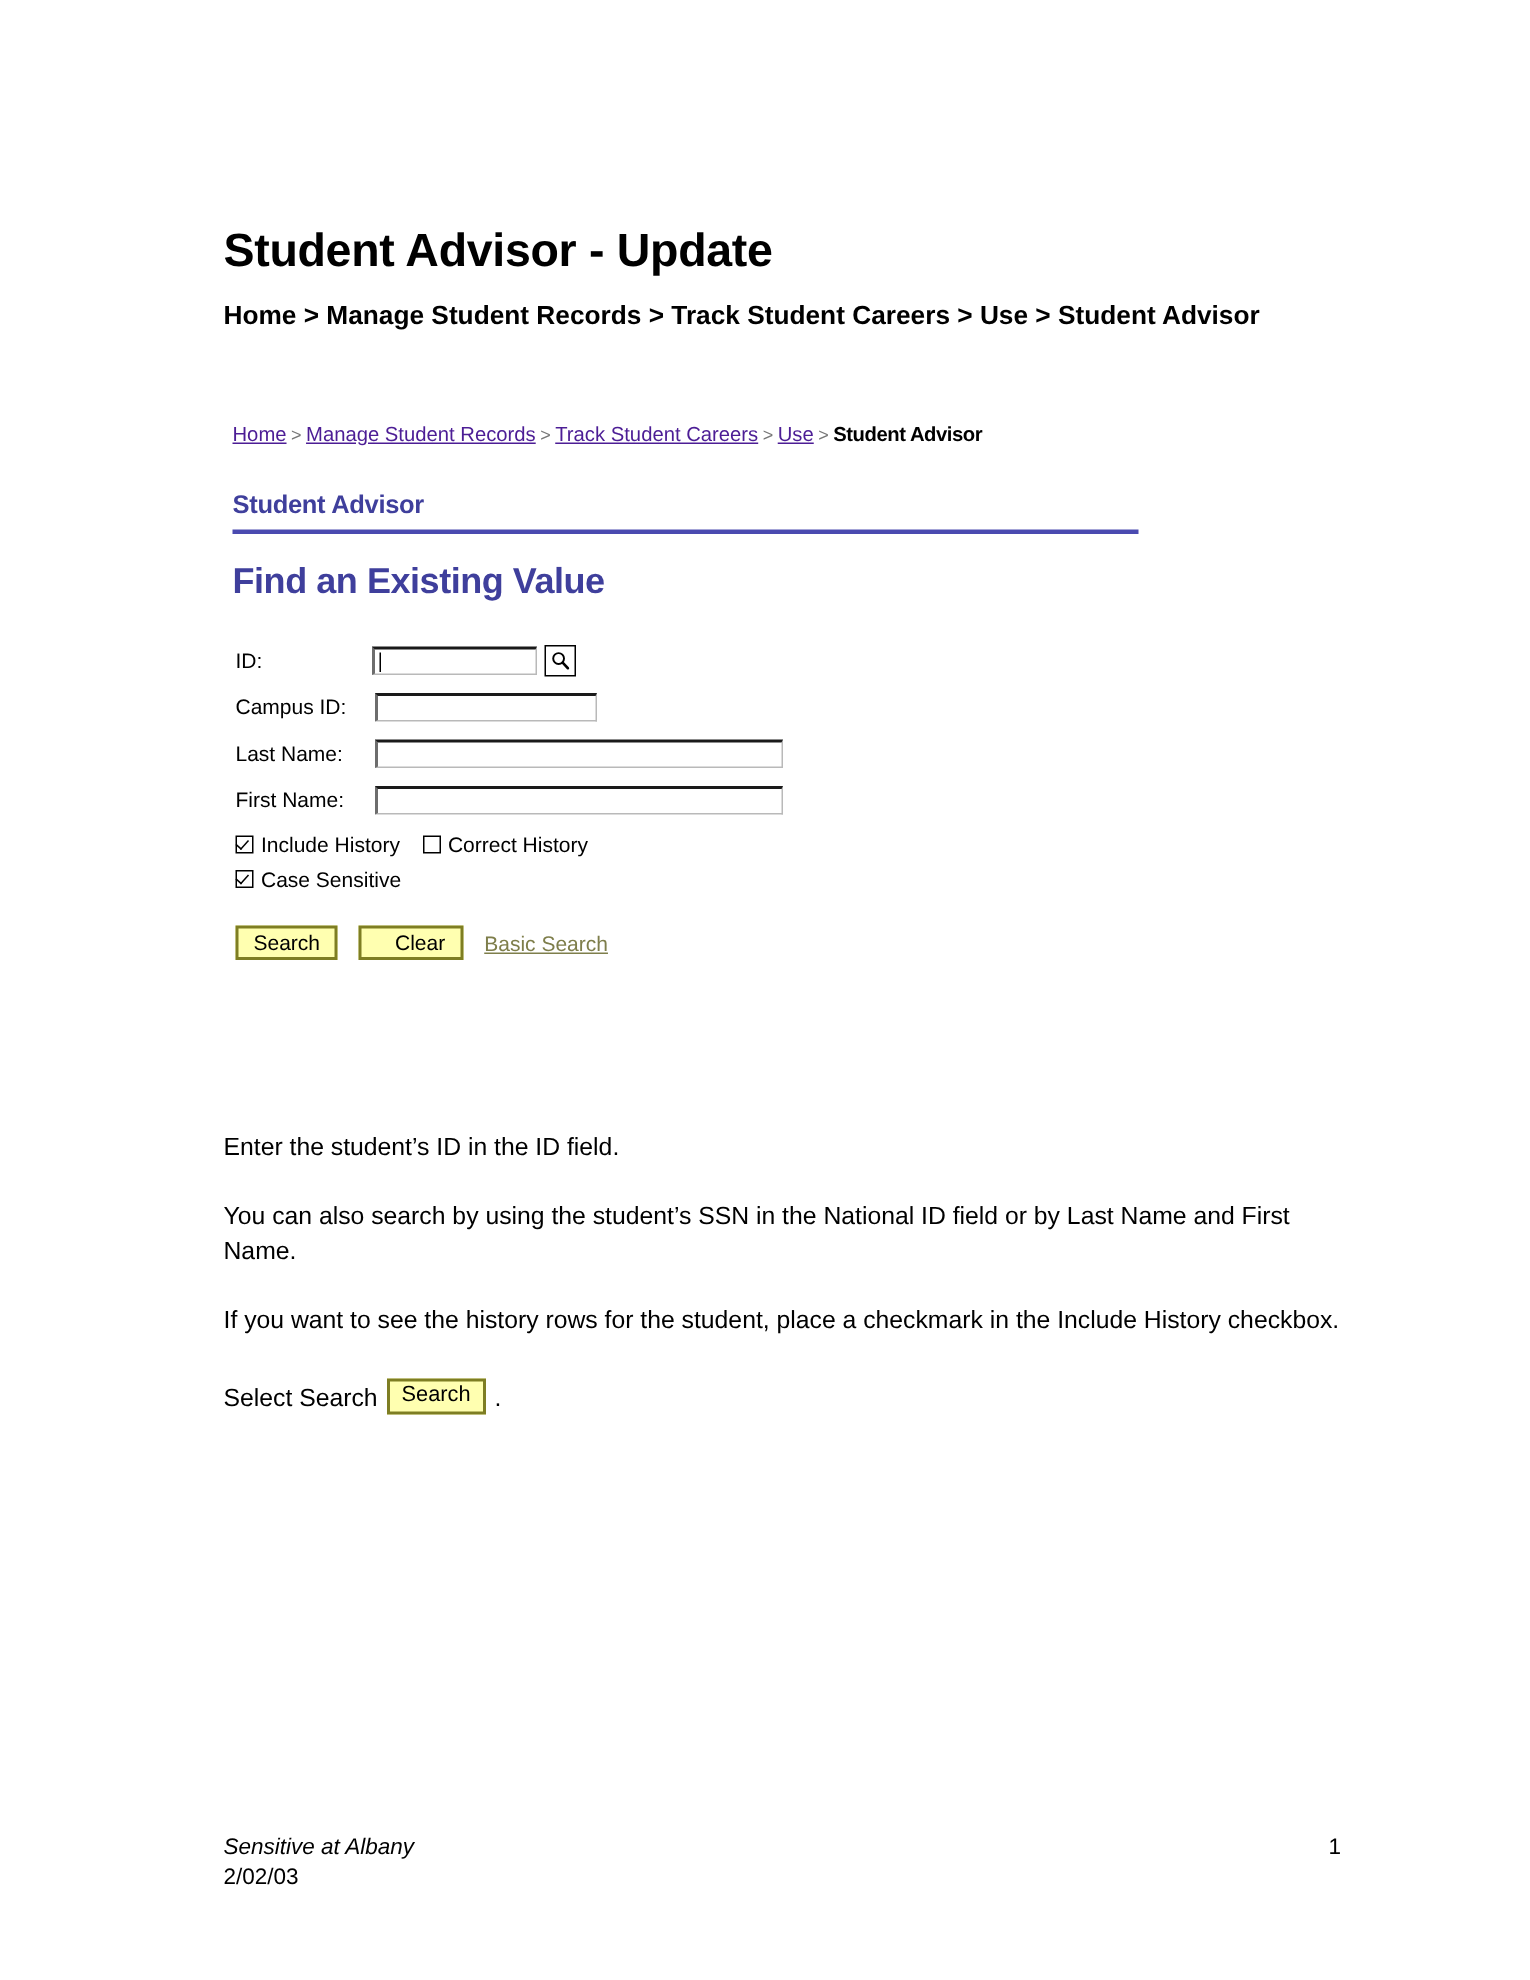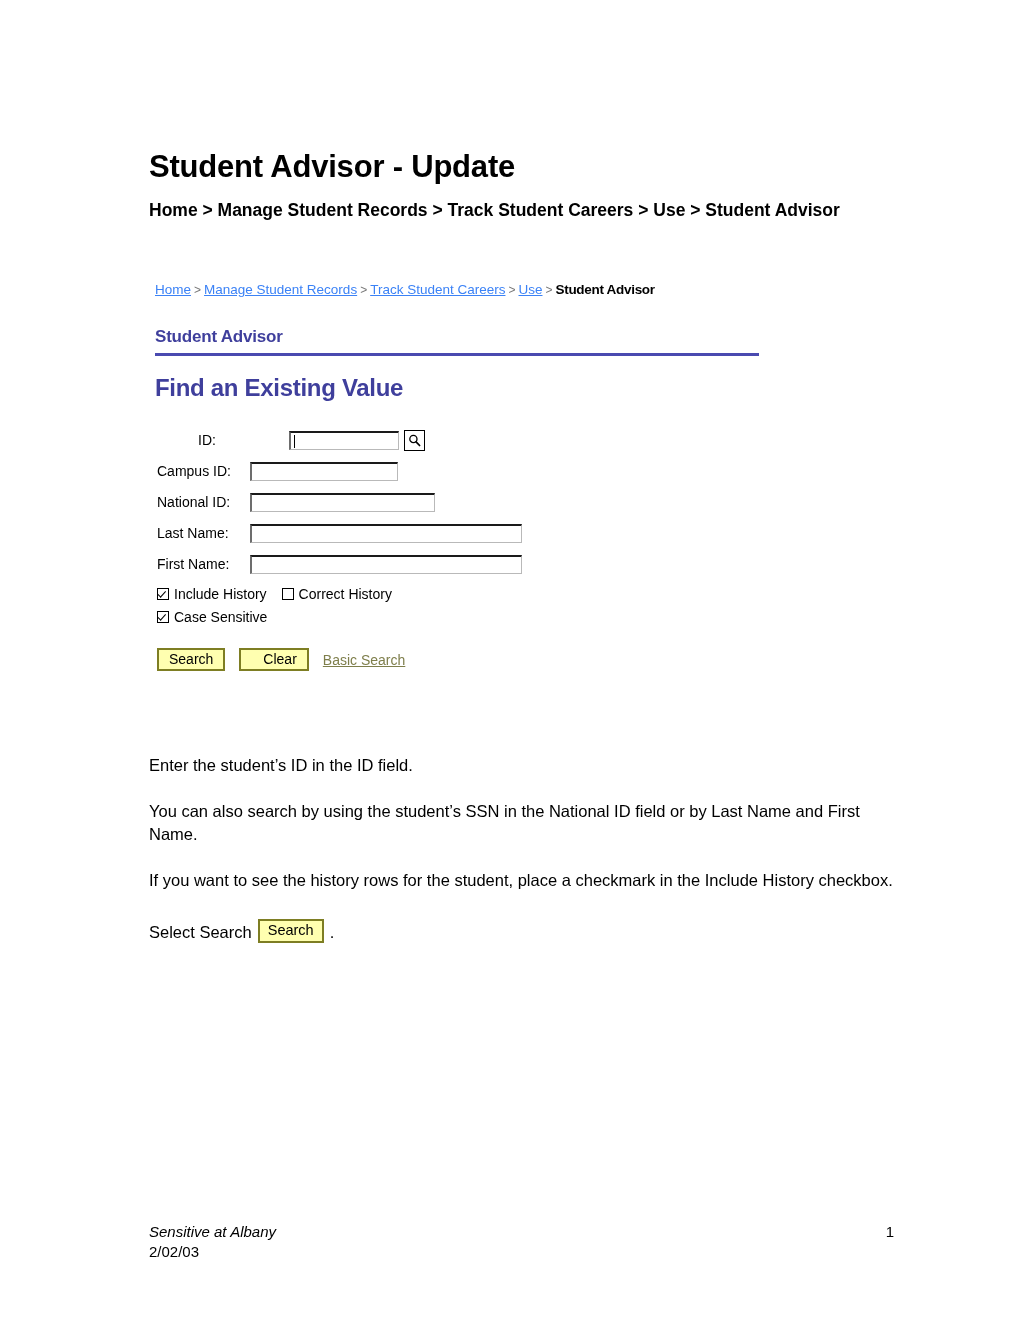--- a/index.html
+++ b/index.html
@@ -75,21 +75,21 @@
 
   .crumbs {
     position: absolute;
     left: 0;
     top: 0;
     font-size: 13.5px;
     line-height: 1;
     white-space: nowrap;
   }
   .crumbs a {
-    color: #3b82f6;
+    color: #4c1d95;
     text-decoration: underline;
     font-weight: normal;
   }
   .crumbs .sep {
     color: #777777;
     margin: 0 3px;
     font-size: 12px;
   }
   .crumbs .current {
     color: #000000;
@@ -138,21 +138,21 @@
     align-items: center;
     height: 22px;
     margin-bottom: 9px;
   }
   .flabel {
     font-size: 14px;
     color: #000;
     white-space: nowrap;
     text-align: left;
   }
-  .frow.id .flabel { width: 91px; margin-left: 41px; }
+  .frow.id .flabel { width: 91px; }
   .frow.other .flabel { width: 93px; }
 
   .ps-input {
     height: 19px;
     background: #ffffff;
     border: 1px solid #b9b9b9;
     border-top: 2px solid #1a1a1a;
     border-left: 2px solid #6d6d6d;
     box-sizing: border-box;
     position: relative;
@@ -315,24 +315,20 @@
             <line x1="8.1" y1="7.8" x2="11.6" y2="11.5" stroke="#000" stroke-width="1.7" stroke-linecap="round"></line>
           </svg>
         </button>
       </div>
 
       <div class="frow other">
         <span class="flabel">Campus ID:</span>
         <div class="ps-input w-campus"></div>
       </div>
 
-      <div class="frow other">
-        <span class="flabel">National ID:</span>
-        <div class="ps-input w-national"></div>
-      </div>
 
       <div class="frow other">
         <span class="flabel">Last Name:</span>
         <div class="ps-input w-last"></div>
       </div>
 
       <div class="frow other">
         <span class="flabel">First Name:</span>
         <div class="ps-input w-first"></div>
       </div>

